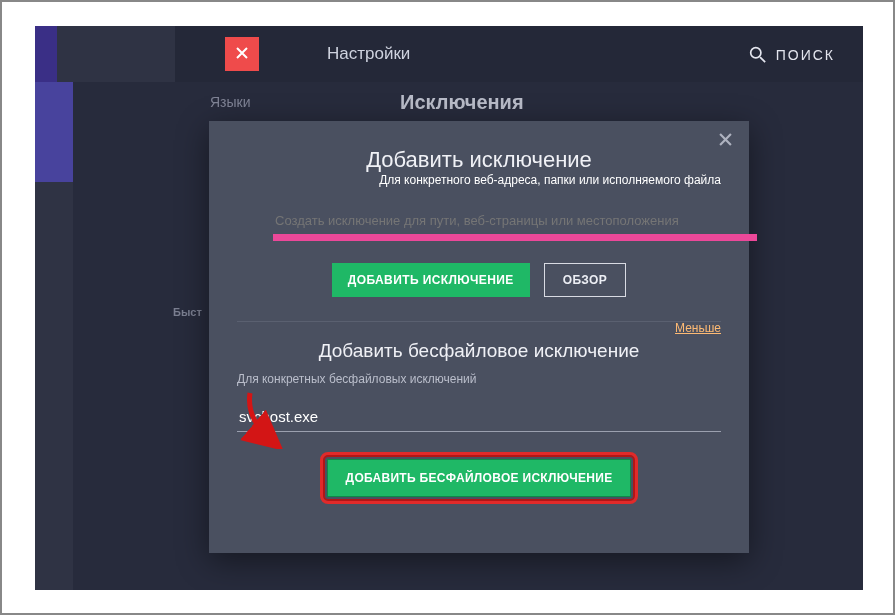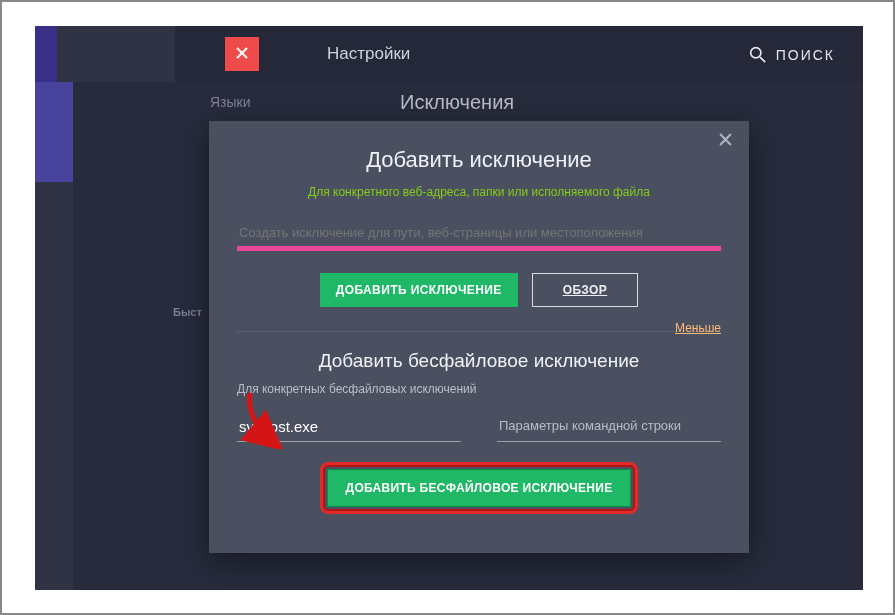--- a/index.html
+++ b/index.html
@@ -16,35 +16,35 @@
   .close svg { width: 12px; height: 12px; }
   .title { margin-left: 24px; font-size: 17px; color: #cfd3df; }
   .search { margin-left: auto; margin-right: 28px; display: flex; align-items: flex-end; gap: 10px; color: #e4e6ef; letter-spacing: 2px; font-size: 14px; }
   .search-icon { width: 17px; height: 17px; }
 
   .bg-left { position: absolute; top: 56px; left: 0; width: 120px; height: 100px; background: #5a4fd8; opacity: .6; }
   .bg-left2 { position: absolute; top: 56px; left: 0; width: 38px; height: 508px; background: #2f3344; }
   .bg-under { position: absolute; top: 56px; left: 38px; width: 790px; height: 508px; background: #272b3c; }
 
   .ghost-label1 { position: absolute; top: 68px; left: 175px; font-size: 14px; color: #808496; }
-  .ghost-title { position: absolute; top: 65px; left: 365px; font-size: 20px; color: #b9bcc9; font-weight: 400; }
+  .ghost-title { position: absolute; top: 65px; left: 365px; font-size: 20px; color: #b9bcc9; font-weight: 700; }
   .ghost-label2 { position: absolute; top: 280px; left: 138px; font-size: 11px; color: #7b7f91; font-weight: bold; }
 
   .modal { position: absolute; top: 95px; left: 174px; width: 540px; height: 432px; background: #4a5060; color: #e6e8ef; box-shadow: 0 8px 30px rgba(0,0,0,.45); padding: 22px 28px 18px; }
   .modal-close { position: absolute; top: 10px; right: 14px; width: 20px; height: 20px; color: #aeb2bf; cursor: pointer; display:flex; align-items:center; justify-content:center; }
   .modal-close svg { width: 13px; height: 13px; }
 
   .sec-title { text-align: center; font-size: 22px; font-weight: 400; color: #f0f1f6; margin-top: 4px; }
-  .sec-sub { text-align: center; font-size: 12px; color: #84cc16; margin-top: 12px; }
+  .sec-sub { text-align: right; font-size: 12px; color: #ffffff; }
 
-  .input-line { margin-top: 22px; border: none; border-bottom: 5px solid #ec4899; padding: 4px 2px 6px; font-size: 13px; color: #b8bcc9; background: transparent; width: 100%; outline: none; }
+  .input-line { margin-top: 22px; border: none; border-bottom: 7px solid #ec4899; padding: 4px 2px 6px; font-size: 13px; color: #b8bcc9; background: transparent; width: 100%; outline: none; margin-left: 36px; }
 
   .btn-row { display: flex; align-items: center; justify-content: center; gap: 14px; margin-top: 22px; }
   .btn-green { background: #1fb866; color: #fff; border: none; padding: 10px 16px; font-size: 12px; font-weight: 600; letter-spacing: .4px; cursor: pointer; }
-  .btn-outline { background: transparent; color: #eceef4; border: 1.5px solid #d9dbe3; padding: 9px 30px; font-size: 12px; font-weight: 600; letter-spacing: .4px; cursor: pointer; text-decoration: underline; }
+  .btn-outline { background: transparent; color: #eceef4; border: 1.5px solid #d9dbe3; padding: 9px 18px; font-size: 12px; font-weight: 600; letter-spacing: .4px; cursor: pointer; }
   .less-link { position: absolute; right: 28px; top: 200px; font-size: 12px; color: #fdba74; text-decoration: underline; cursor: pointer; }
 
   .divider2 { margin-top: 24px; border-top: 1px solid #5a6070; }
   .sec-title2 { text-align: center; font-size: 19px; font-weight: 400; color: #f0f1f6; margin-top: 18px; }
   .sec-sub2 { font-size: 12px; color: #babecb; margin-top: 10px; }
 
   .row2 { display: flex; gap: 36px; margin-top: 20px; }
   .field { flex: 1; position: relative; }
   .field input { width: 100%; border: none; border-bottom: 1px solid #9ba0af; background: transparent; color: #ffffff; font-size: 15px; padding: 2px 2px 6px; outline: none; }
   .field .ph { position: absolute; left: 2px; top: 2px; color: #b8bcc9; font-size: 13px; pointer-events: none; }
@@ -115,24 +115,20 @@
 
       <div class="divider2"></div>
 
       <div class="sec-title2">Добавить бесфайловое исключение</div>
       <div class="sec-sub2">Для конкретных бесфайловых исключений</div>
 
       <div class="row2">
         <div class="field">
           <input value="svchost.exe" style="">
         </div>
-        <div class="field">
-          <span class="ph">Параметры командной строки</span>
-          <input style="">
-        </div>
       </div>
 
       <div class="highlight-wrap">
         <div class="highlight">
           <button class="btn-green2">ДОБАВИТЬ БЕСФАЙЛОВОЕ ИСКЛЮЧЕНИЕ</button>
         </div>
       </div>
     </div>
 
     <svg class="arrow" viewBox="0 0 50 60">

